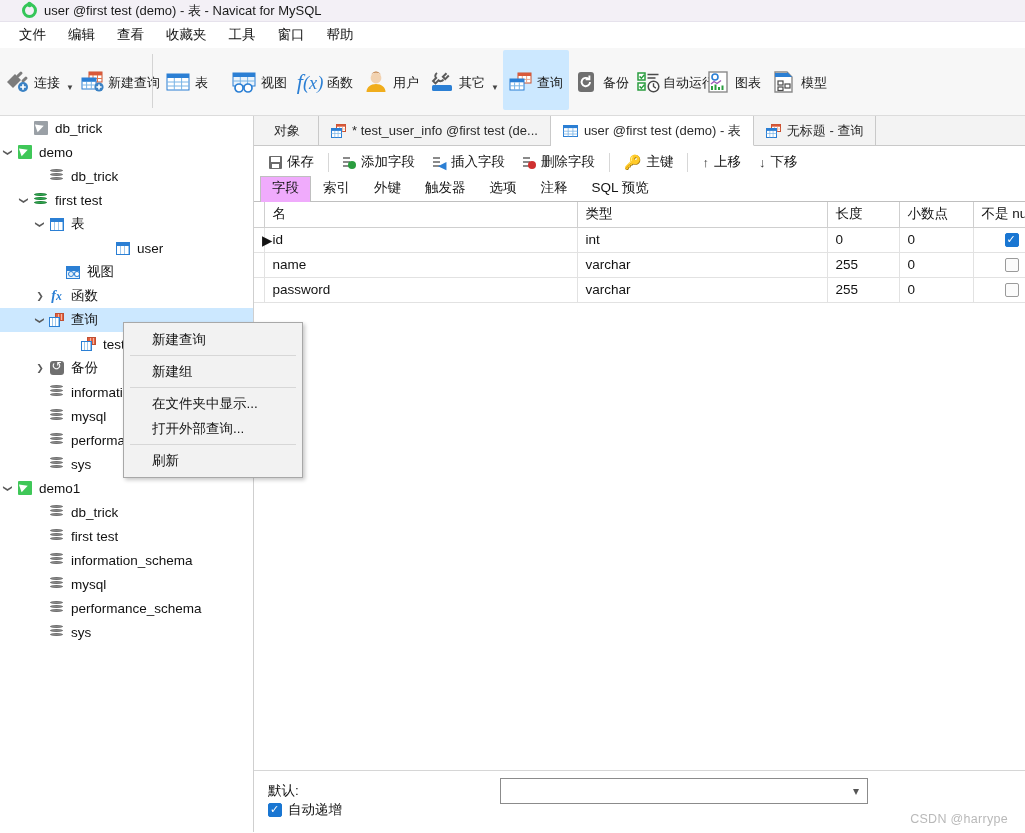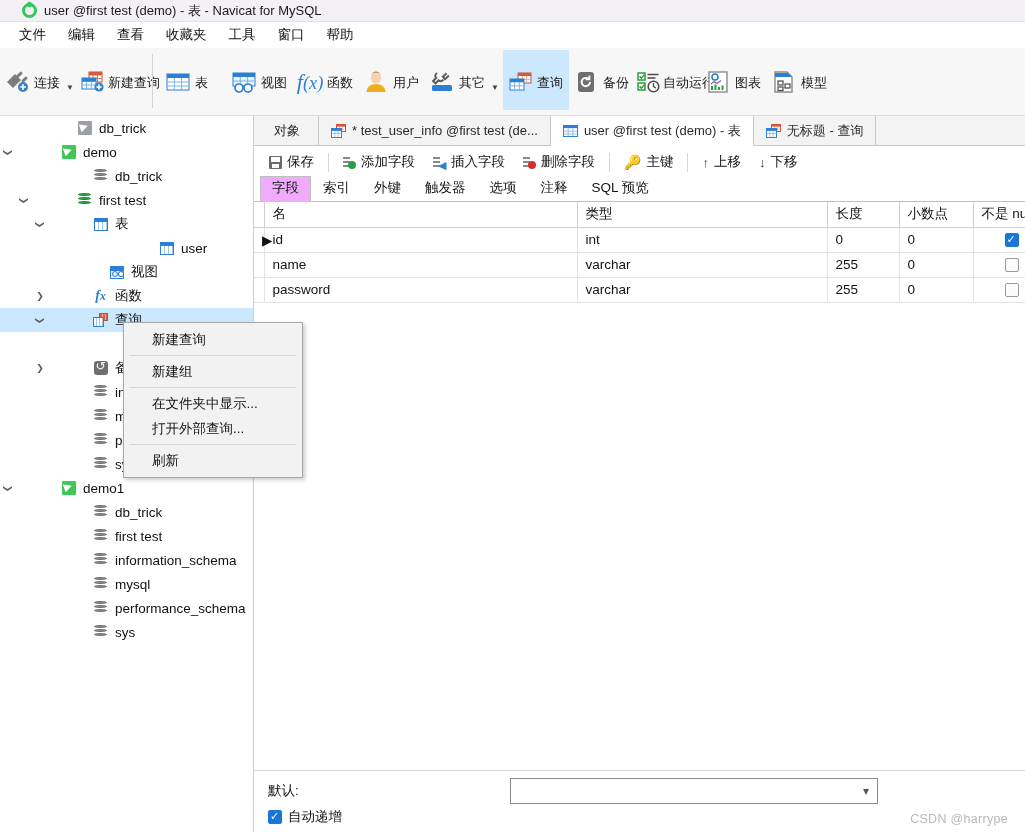--- a/index.html
+++ b/index.html
@@ -156,21 +156,21 @@
   .twisty {
     width: 16px;
     flex: none;
     text-align: center;
     font-size: 9px;
     color: #5a5a5a;
     line-height: 1;
   }
   .tw-open::before { content: "\276F"; display: inline-block; transform: rotate(90deg); font-size: 9px; }
   .tw-closed::before { content: "\276F"; display: inline-block; font-size: 9px; }
-  .t-ico { width: 17px; height: 16px; flex: none; margin-right: 6px; display:flex; align-items:center; justify-content:center;margin-left:44px; }
+  .t-ico { width: 17px; height: 16px; flex: none; margin-right: 6px; display:flex; align-items:center; justify-content:center; }
   .t-label { overflow: hidden; }
 
   
   .ico-conn {
     width: 14px; height: 14px; background: #3fc758;
     position: relative; border-radius: 1px;
   }
   .ico-conn::after{
     content:""; position:absolute; left:2px; top:2px; width:0; height:0;
     border-left:8px solid #ffffff; border-top:4px solid transparent; border-bottom:4px solid transparent;
@@ -377,28 +377,28 @@
 
   
   .bottombar {
     height: 62px;
     background: #ffffff;
     border-top: 1px solid #d6d6d6;
     box-sizing: border-box;
     padding: 10px 0 0 14px;
     position: relative;
   }
-  .prop-row { display: flex; align-items: center; height: 19px; gap: 10px; }
+  .prop-row { display: flex; align-items: center; height: 19px; }
   .prop-label { width: 232px; font-size: 13.5px; color: #111; }
   .prop-select {
     width: 368px; height: 26px; border: 1px solid #8b8b8b; background: #ffffff;
     box-sizing: border-box; display: flex; align-items: center; justify-content: flex-end;
     padding-right: 8px; font-size: 12px; color: #555; cursor: default;
   }
-  .chk-row { display: flex; align-items: center; gap: 6px; margin-top: 8px; }
+  .chk-row { display: flex; align-items: center; gap: 6px; margin-top: 1px; }
   .chk-label { font-size: 13.5px; color: #111; }
   .watermark {
     position: absolute; right: 17px; bottom: 6px;
     font-size: 12.5px; color: #b9b9b9; letter-spacing: 0.3px;
     font-family: "Liberation Sans", sans-serif;
   }
 
   
   .ctxmenu {
     position: absolute;

